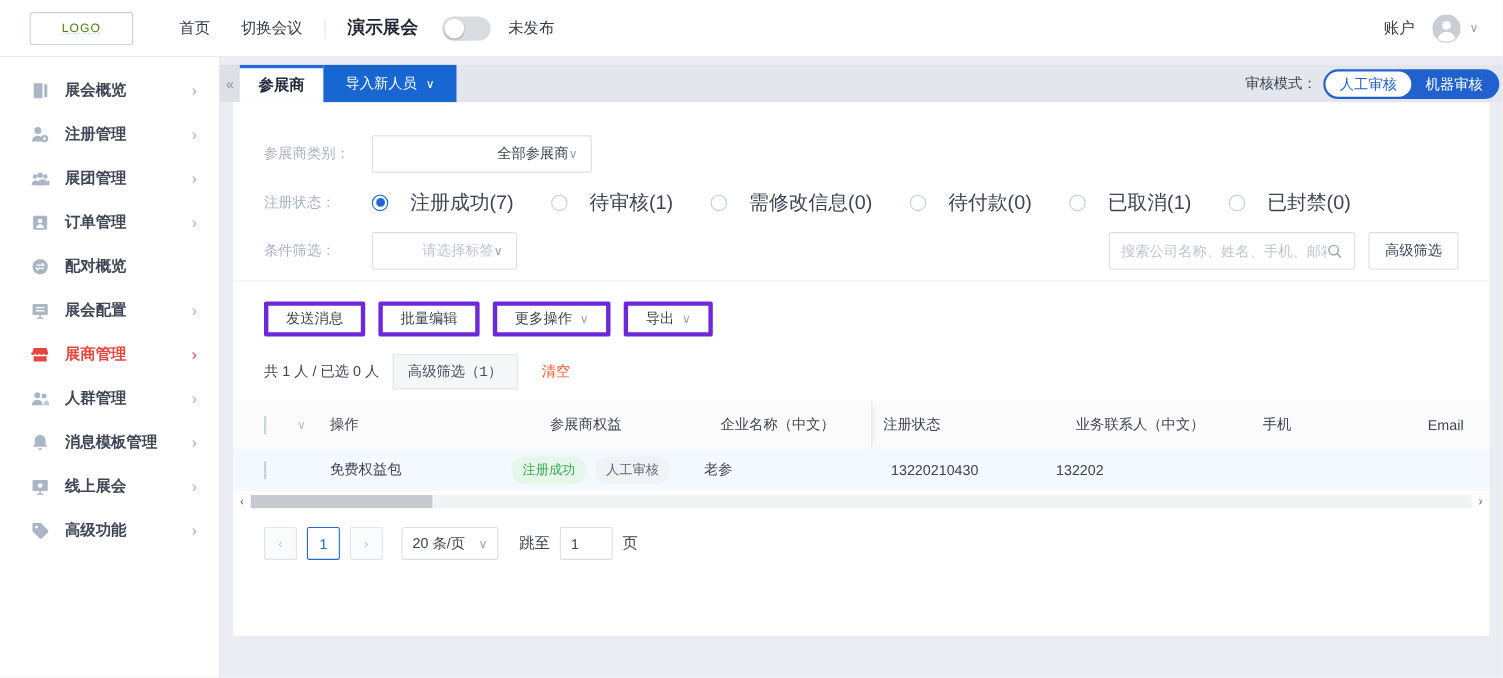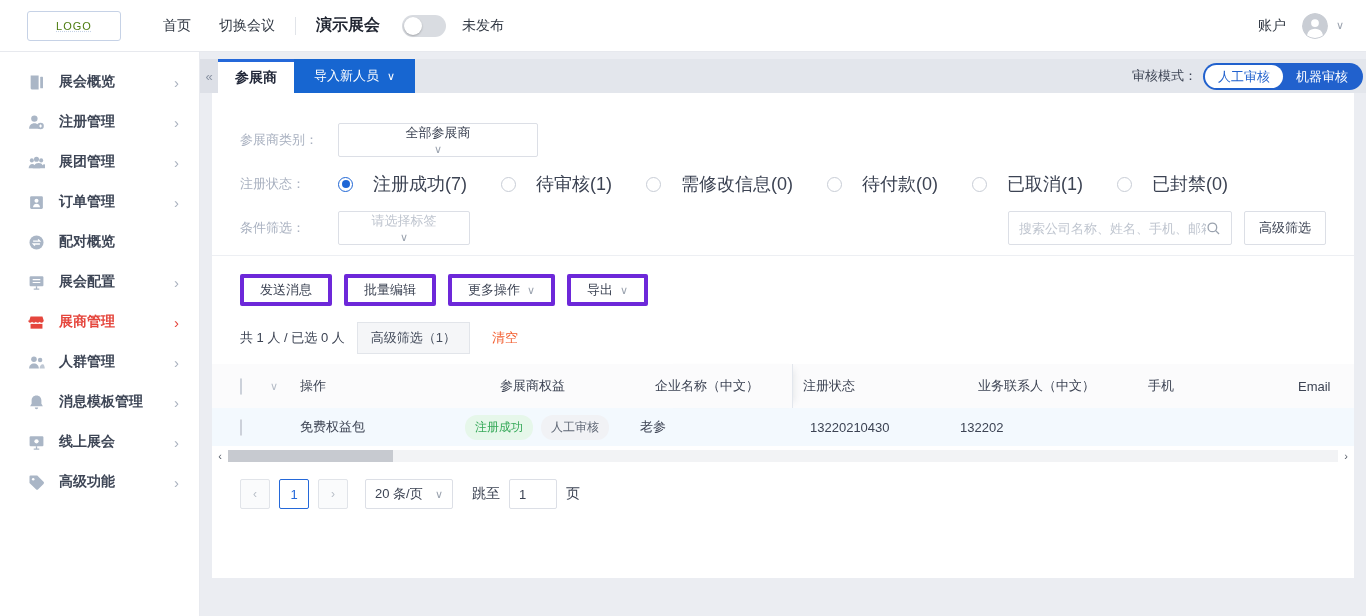--- a/index.html
+++ b/index.html
@@ -45,21 +45,21 @@
   .audit-pill { display:flex; align-items:center; background:#2161cd; border-radius:14px; padding:2px; height:27px; cursor:pointer; }
   .audit-opt { padding:0 13px; height:23px; line-height:23px; border-radius:12px; color:#fff; font-size:13px; }
   .audit-opt.selected { background:#fff; color:#2161cd; }
 
   
   .card { background:#fff; margin:0 12px; height:485px; overflow:hidden; display:flex; flex-direction:column; }
 
   .filters { padding:30px 28px 0 28px; }
   .filter-row { display:flex; align-items:center; margin-bottom:15px; }
   .filter-label { width:98px; color:#a9b1c0; font-size:13px; flex:none; }
-  .select { border:1px solid #dcdfe6; border-radius:2px; height:34px; display:flex; align-items:center; justify-content:space-between; padding:0 12px; cursor:pointer; background:#fff;flex-direction:column; }
+  .select { border:1px solid #dcdfe6; border-radius:2px; height:34px; display:flex; align-items:center; justify-content:flex-end; padding:0 12px; cursor:pointer; background:#fff; }
   .select .caret { color:#9aa2ae; font-size:11px; }
   .sel-value { color:#3c4353; font-size:13px; }
   .sel-placeholder { color:#bfc5cf; font-size:13px; }
   .w200 { width:200px; } .w132 { width:132px; }
   .radios { display:flex; align-items:center; gap:34px; }
   .radio { display:flex; align-items:center; gap:20px; cursor:pointer; font-size:18px; color:#3c4353; }
   .rdot { width:15px; height:15px; border-radius:50%; border:1px solid #c8cdd6; background:#fff; flex:none; }
   .radio.selected .rdot { border:1px solid #1f66d5; background:#fff; position:relative; }
   .radio.selected .rdot::after { content:""; position:absolute; left:2.5px; top:2.5px; width:8px; height:8px; border-radius:50%; background:#1f66d5; }
   .spacer { flex:1; }
@@ -68,21 +68,21 @@
   .search-box input::placeholder { color:#bfc5cf; }
   .adv-btn { height:34px; margin-left:12px; padding:0 14px; background:#fff; border:1px solid #dcdfe6; border-radius:2px; font-size:13px; color:#3c4353; cursor:pointer; font-family:inherit; }
 
   .hr { height:1px; background:#edeff3; margin-top:10px; }
 
   .actions { display:flex; gap:12px; padding:18px 28px 0 28px; }
   .ghost-btn { height:32px; padding:0 16px; background:#fff; border:4px solid #6d28d9; border-radius:2px; font-size:13px; color:#3c4353; cursor:pointer; display:flex; align-items:center; gap:7px; font-family:inherit; }
   .ghost-btn .caret { font-size:11px; color:#9aa2ae; }
 
   .summary { display:flex; align-items:center; padding:16px 28px 0 28px; font-size:13px; color:#3c4353; }
-  .adv-tag { margin-left:12px; background:#f5f6f8; border:1px solid #e2e5ea; padding:6px 13px; font-size:13px; color:#454d5c; cursor:pointer; }
+  .adv-tag { margin-left:12px; background:#f5f6f8; border:1px solid #e2e5ea; padding:6px 13px; font-size:13px; color:#454d5c; cursor:pointer;font-family:Liberation Mono, monospace; }
   .clear-link { margin-left:22px; color:#f25b2c; cursor:pointer; }
 
   
   .table { margin-top:10px; }
   .thead, .trow { display:flex; align-items:center; padding-left:28px; }
   .thead { height:44px; background:#fbfbfc; color:#3c4353; font-size:13px; }
   .trow { height:38px; background:#f3f9fe; font-size:13px; }
   .c-cb { width:30px; flex:none; } .c-chev { width:30px; flex:none; color:#b4bbc6; font-size:11px; }
   .c-op { width:200px; flex:none; } .c-ben { width:155px; flex:none; } 
   .c-comp { width:138px; flex:none; align-self:stretch; display:flex; align-items:center; border-right:1px solid #e3e7ed; box-shadow:7px 0 7px -6px rgba(60,70,90,.12); }

